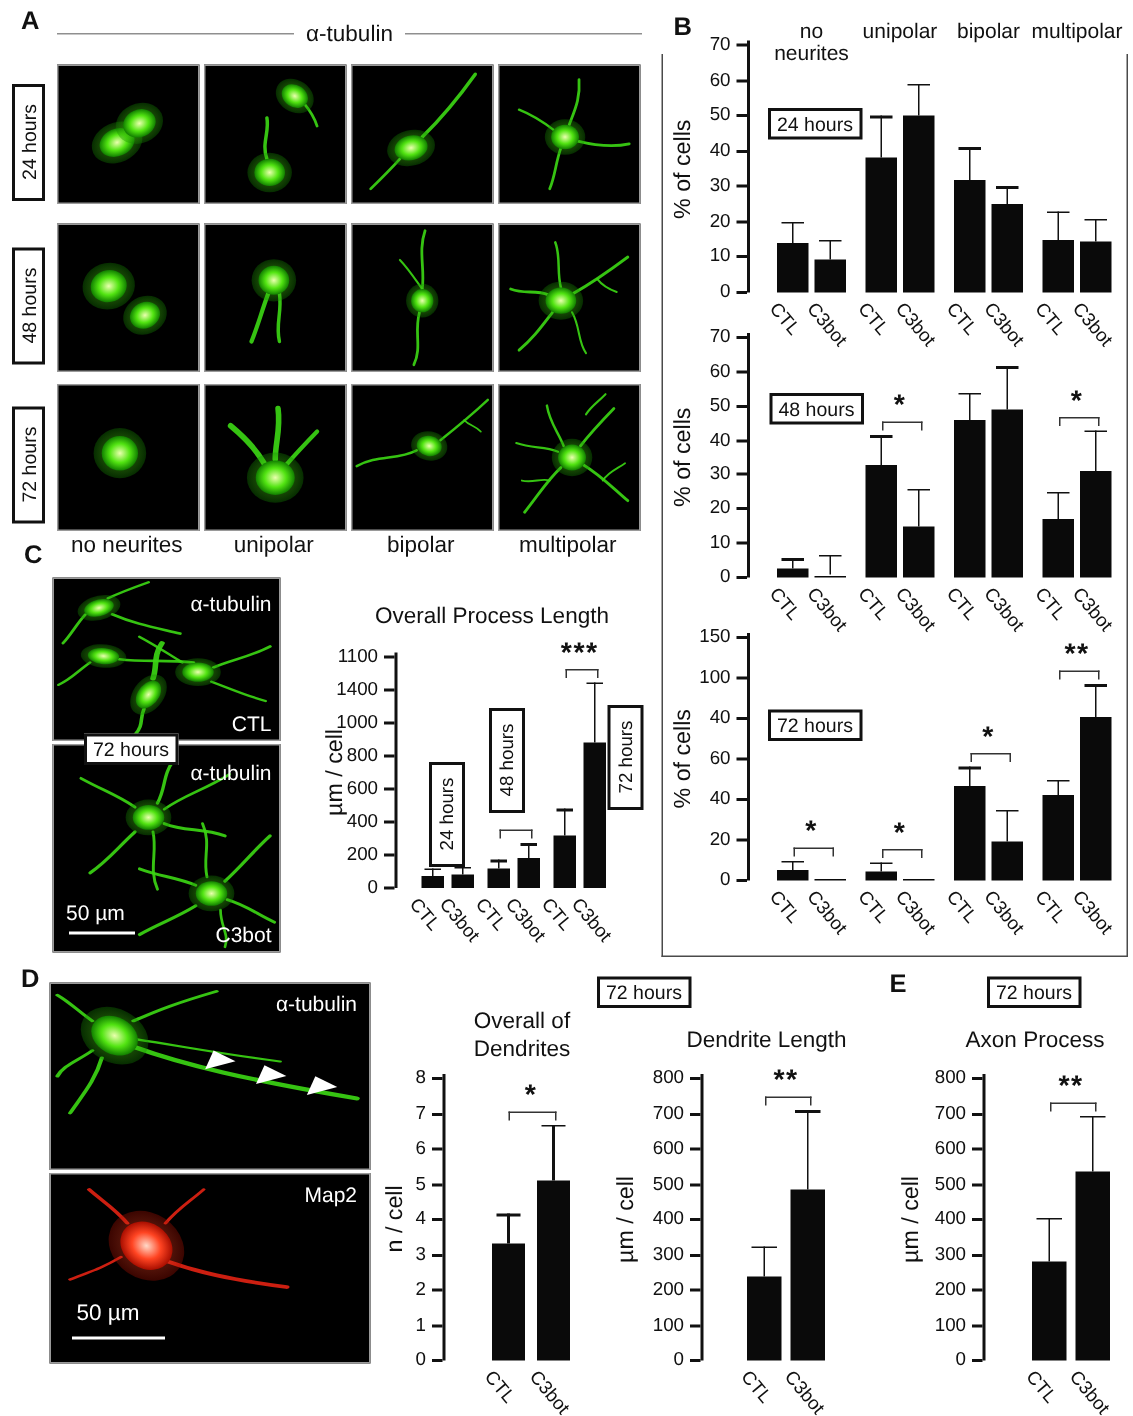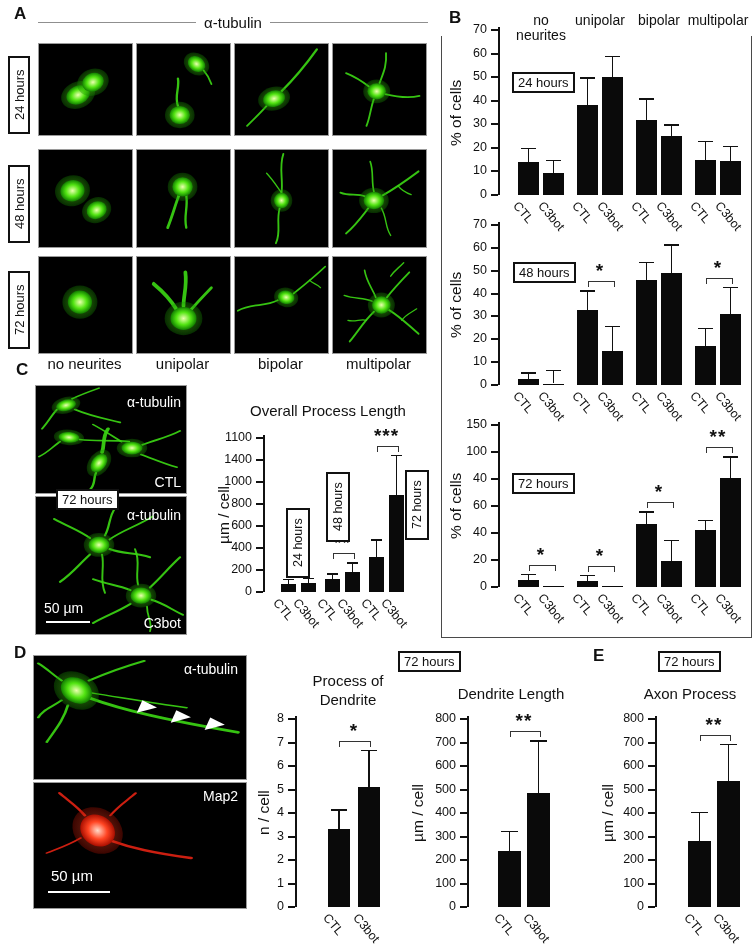--- a/index.html
+++ b/index.html
@@ -481,22 +481,22 @@
         <div class="errc" style="left: 176.25px; top: 54.5px; width: 10.5px;"></div>
         <div class="xlab" style="left: 173.5px; top: 196px;">C3bot</div>
         <div class="sigb" style="left: 161.5px; top: 45.5px; width: 20px;"></div>
         <div class="sigs" style="left: 151.5px; top: 24.5px;">***</div>
         <div class="tbox v" style="left: 71px; top: 108px; height: 58px; font-size: 12.5px;">24 hours</div>
         <div class="tbox v" style="left: 111px; top: 72px; height: 58px; font-size: 12.5px;">48 hours</div>
         <div class="tbox v" style="left: 190px; top: 70px; height: 58px; font-size: 12.5px;">72 hours</div>
       </div>
       <div class="chart" style="left: 255px; top: 650px; width: 145px; height: 294px;">
         <div class="ctitle" style="left: 93px; top: 22px;">
-          <div>Process of</div>
-          <div>Dendrite</div>
+          <div>Overall of</div>
+          <div>Dendrites</div>
         </div>
         <div class="axis" style="left: 40px; top: 66px; height: 191px;"></div>
         <div class="ylab" style="left: 0px; top: 69px; height: 188px; width: 18px;">n / cell</div>
         <div class="tick" style="left: 33px; top: 68px; width: 7px;"></div>
         <div class="ticklbl" style="left: -5px; top: 61px; width: 34px;">8</div>
         <div class="tick" style="left: 33px; top: 91.5px; width: 7px;"></div>
         <div class="ticklbl" style="left: -5px; top: 84.5px; width: 34px;">7</div>
         <div class="tick" style="left: 33px; top: 115px; width: 7px;"></div>
         <div class="ticklbl" style="left: -5px; top: 108px; width: 34px;">6</div>
         <div class="tick" style="left: 33px; top: 138.5px; width: 7px;"></div>

